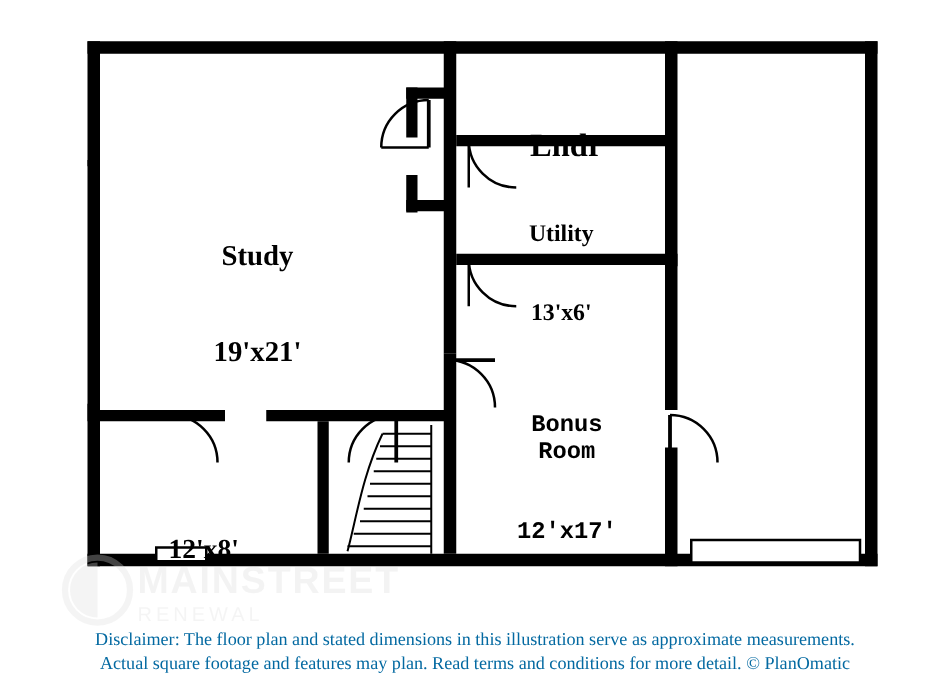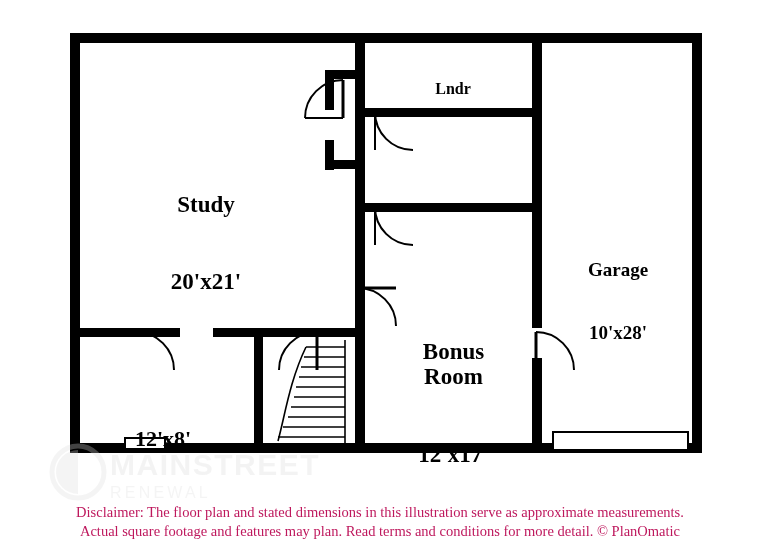--- a/index.html
+++ b/index.html
@@ -38,21 +38,21 @@
     display: block;
   }
   .disclaimer {
     position: absolute;
     left: 0;
     right: 0;
     bottom: 12px;
     text-align: center;
     font-family: "Liberation Serif", serif;
     font-size: 14.5px;
-    color: #be185d;
+    color: #0369a1;
     line-height: 1.32;
   }
   .disclaimer .ln {
     display: block;
   }
   .watermark {
     position: absolute;
     left: 48px;
     top: 440px;
     width: 300px;
@@ -177,34 +177,34 @@
     <g fill="none" stroke="#000000" stroke-width="2">
 
       <rect x="553" y="432" width="135" height="18" fill="#ffffff"></rect>
 
       <rect x="125" y="438" width="40" height="11" fill="#ffffff"></rect>
     </g>
   </svg>
 
   <div class="room-label" style="left:141px; top:140px; width:130px; font-size:23px;">
     <span class="ln">Study</span>
-    <span class="ln">20'x21'</span>
-  </div>
-
-  <div class="room-label" style="left:388px; top:44px; width:130px; font-size:16px;">
+    <span class="ln">19'x21'</span>
+  </div>
+
+  <div class="room-label" style="left:388px; top:44px; width:130px; font-size:26px;">
     <span class="ln">Lndr</span>
   </div>
 
-
-  <div class="room-label" style="left:548px; top:216px; width:140px; font-size:19px;">
-    <span class="ln">Garage</span>
-    <span class="ln">10'x28'</span>
-  </div>
-
-  <div class="room-label" style="left:386px; top:287px; width:135px; font-size:23px;">
+  <div class="room-label" style="left:384px; top:134px; width:130px; font-size:19px;">
+    <span class="ln">Utility</span>
+    <span class="ln">13'x6'</span>
+  </div>
+
+
+  <div class="room-label" style="left:386px; top:287px; width:135px; font-size:19px;font-family:Liberation Mono, monospace;">
     <span class="ln">Bonus<br>Room</span>
     <span class="ln">12'x17'</span>
   </div>
 
   <div class="room-label" style="left:98px; top:378px; width:130px; font-size:22px;">
     <span class="ln">12'x8'</span>
   </div>
 
   <div class="watermark">
     <svg width="300" height="80" viewBox="0 0 300 80">

